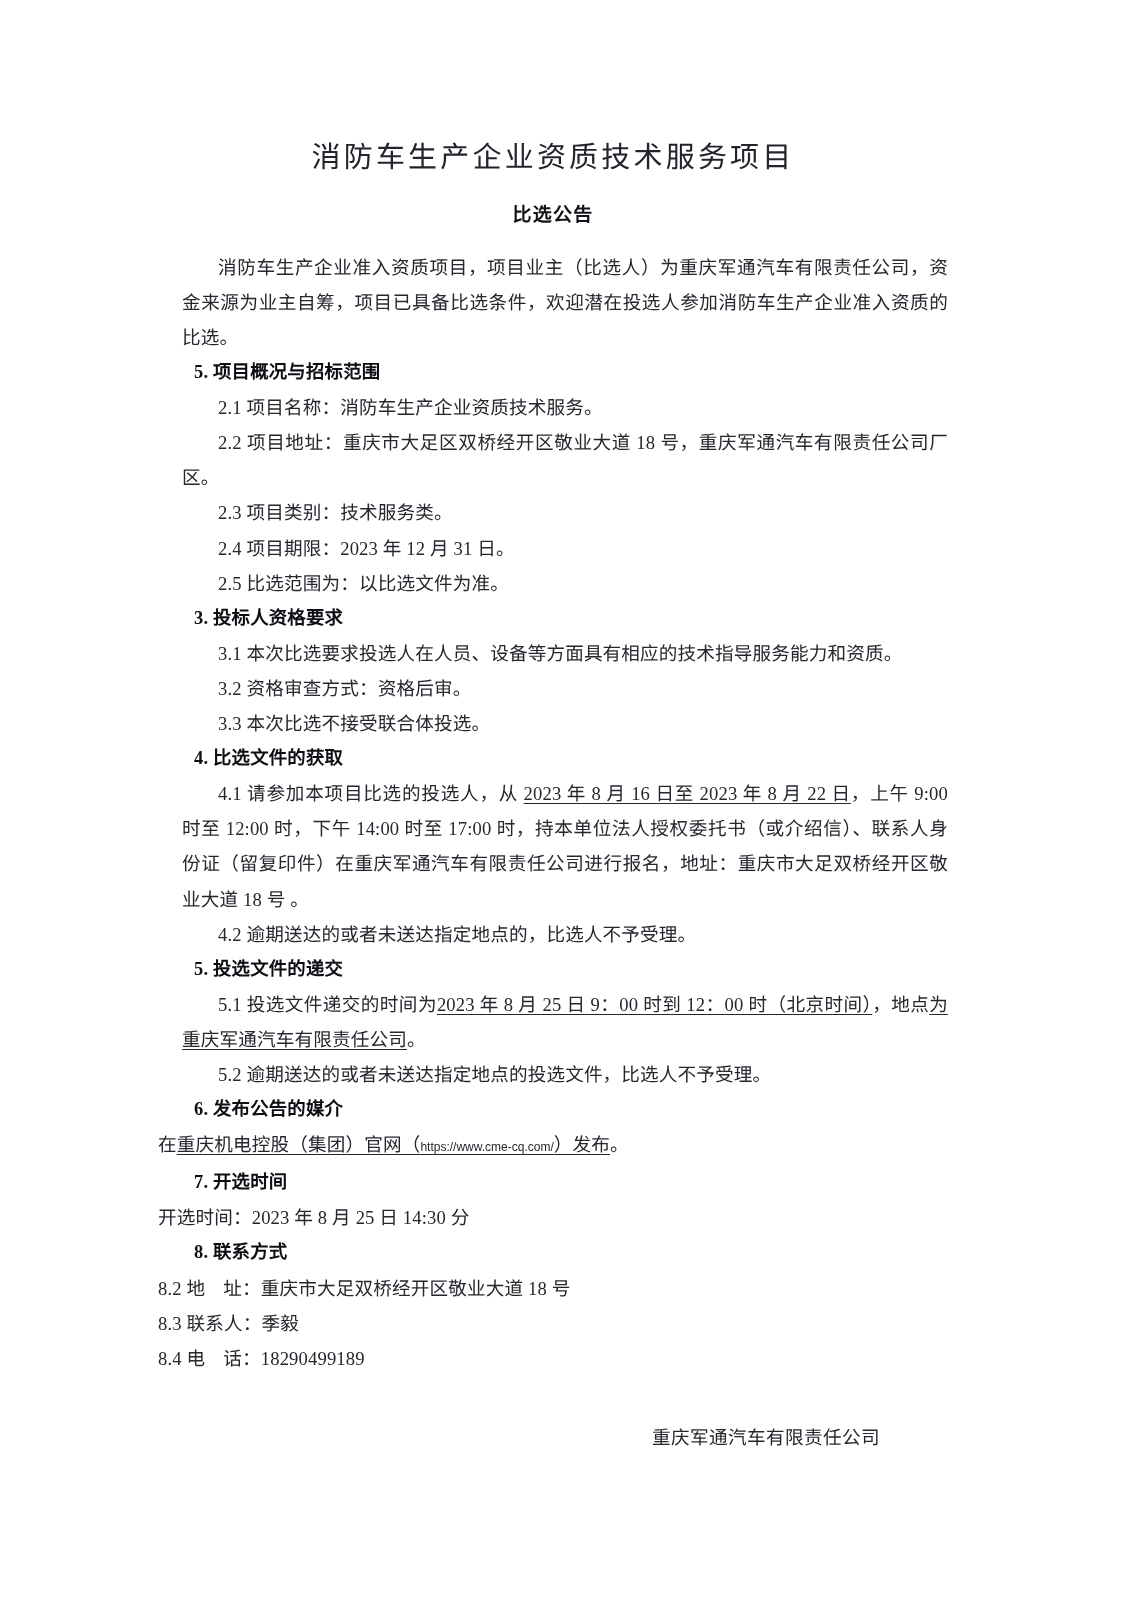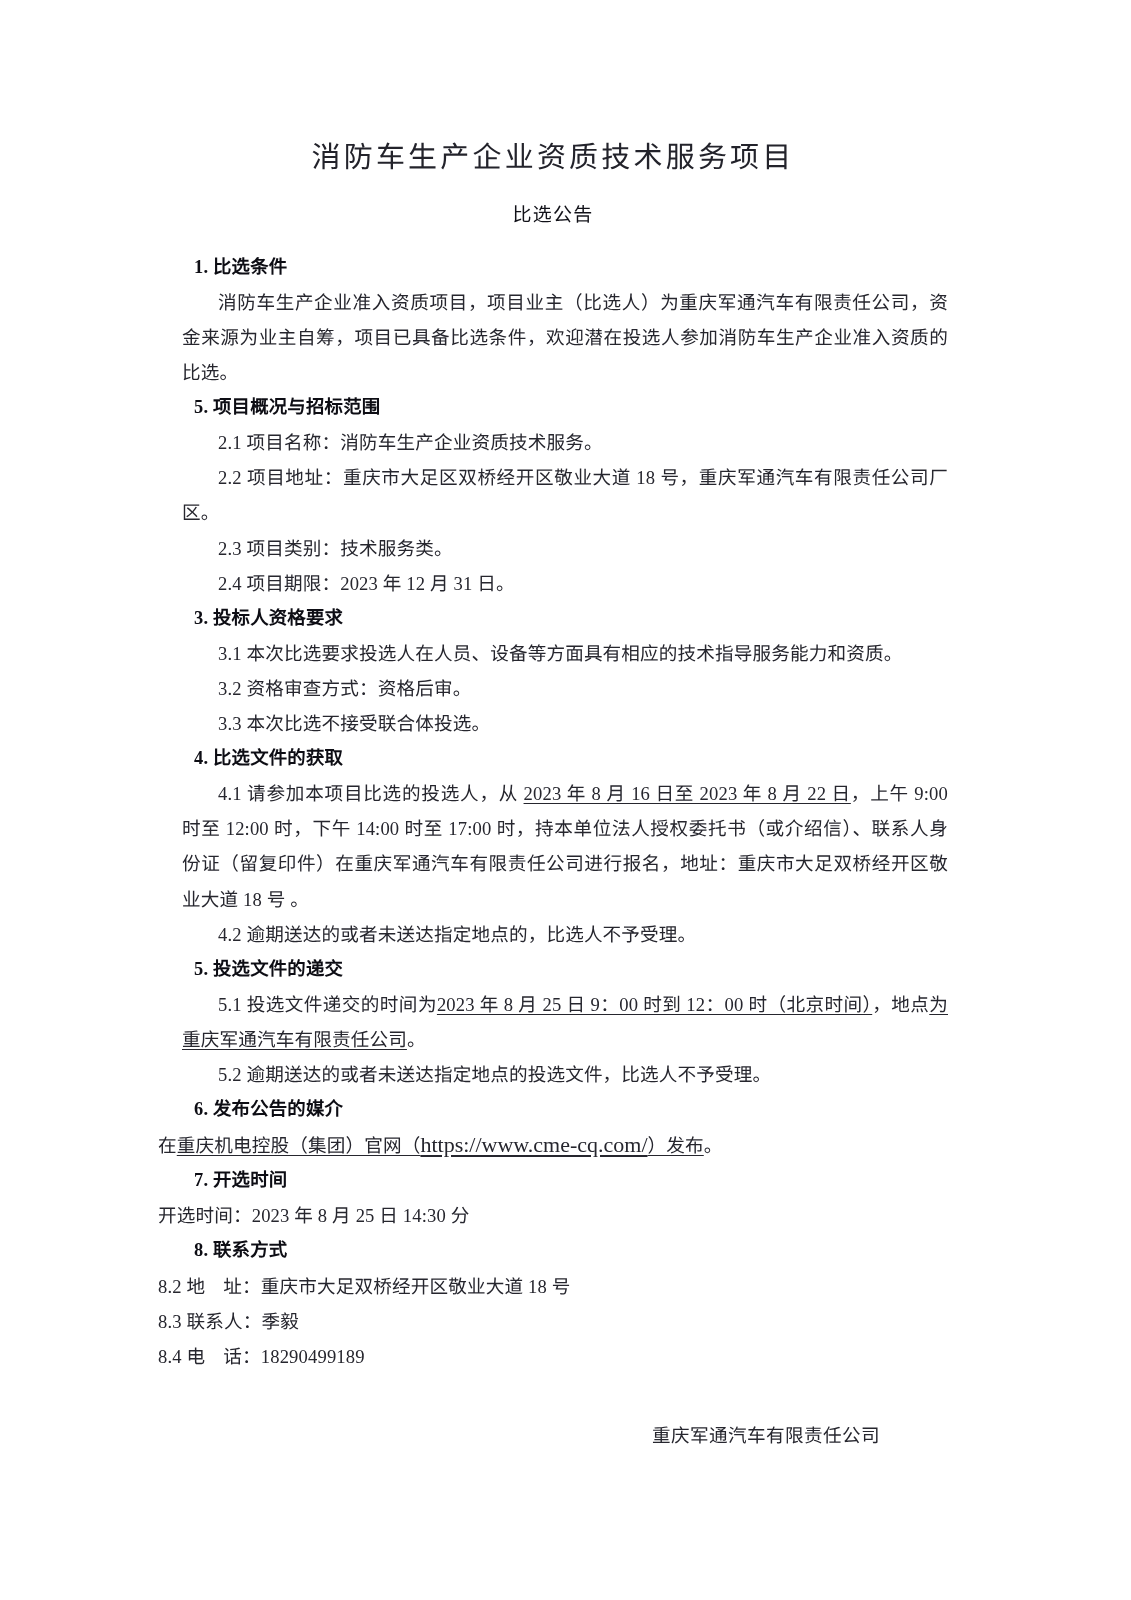--- a/index.html
+++ b/index.html
@@ -37,21 +37,21 @@
     letter-spacing: 3.2px;
     color: #23232b;
     margin: 0;
     padding-top: 138px;
     line-height: 1.35;
     font-family: "Liberation Serif", "DejaVu Serif", serif;
   }
   .doc-subtitle {
     text-align: center;
     font-size: 19px;
-    font-weight: normal;
+    font-weight: bold;
     letter-spacing: 1.2px;
     color: #111118;
     margin: 0;
     padding-top: 26px;
     line-height: 1.3;
   }
 
   
   .body-wrap {
     padding-top: 22px;
@@ -78,22 +78,22 @@
     text-align: justify;
     text-justify: inter-ideograph;
     letter-spacing: 0.15px;
   }
   .item-flush {
     text-indent: 0;
     letter-spacing: 0.15px;
   }
   .u { text-decoration: underline; text-underline-offset: 3px; }
   .mono {
-    font-family: Liberation Serif, serif;
-    font-size: 22px;
+    font-family: Liberation Sans, sans-serif;
+    font-size: 12px;
     letter-spacing: 0;
   }
   .gapsp { display: inline-block; width: 18px; }
 
   
   .sign-wrap { padding-top: 44px; }
   .sign-line {
     text-align: right;
     padding-right: 68px;
     font-size: 18.6px;
@@ -115,28 +115,28 @@
 <body>
 
 <div class="page">
   <div class="content">
 
     <h1 class="doc-title">消防车生产企业资质技术服务项目</h1>
     <h2 class="doc-subtitle">比选公告</h2>
 
     <div class="body-wrap">
 
-      <div class="sec-head">1. 比选条件</div>
       <div class="para">消防车生产企业准入资质项目，项目业主（比选人）为重庆军通汽车有限责任公司，资金来源为业主自筹，项目已具备比选条件，欢迎潜在投选人参加消防车生产企业准入资质的比选。</div>
 
       <div class="sec-head">5. 项目概况与招标范围</div>
       <div class="para">2.1 项目名称：消防车生产企业资质技术服务。</div>
       <div class="para">2.2 项目地址：重庆市大足区双桥经开区敬业大道 18 号，重庆军通汽车有限责任公司厂区。</div>
       <div class="para">2.3 项目类别：技术服务类。</div>
       <div class="para">2.4 项目期限：2023 年 12 月 31 日。</div>
+      <div class="para">2.5 比选范围为：以比选文件为准。</div>
 
       <div class="sec-head">3. 投标人资格要求</div>
       <div class="para">3.1 本次比选要求投选人在人员、设备等方面具有相应的技术指导服务能力和资质。</div>
       <div class="para">3.2 资格审查方式：资格后审。</div>
       <div class="para">3.3 本次比选不接受联合体投选。</div>
 
       <div class="sec-head">4. 比选文件的获取</div>
       <div class="para"><span>4.1 请参加本项目比选的投选人，从 </span><span class="u">2023 年 8 月 16 日至 2023 年 8 月 22 日</span><span>，上午 9:00 时至 12:00 时，下午 14:00 时至 17:00 时，持本单位法人授权委托书（或介绍信）、联系人身份证（留复印件）在重庆军通汽车有限责任公司进行报名，地址：重庆市大足双桥经开区敬业大道 18 号 。</span></div>
       <div class="para">4.2 逾期送达的或者未送达指定地点的，比选人不予受理。</div>
 

